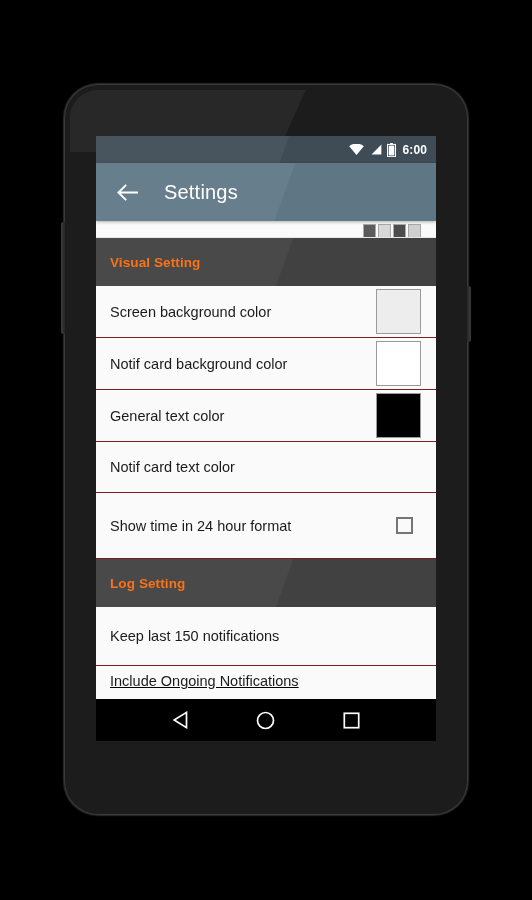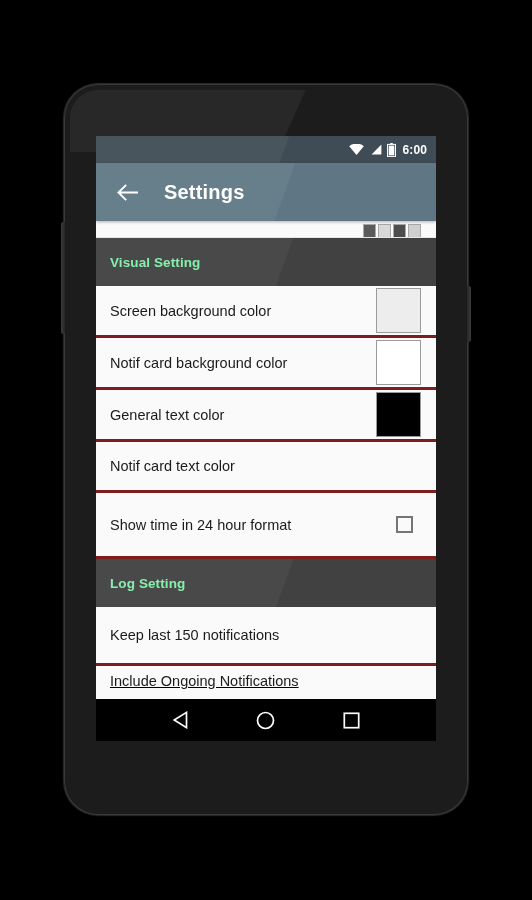--- a/index.html
+++ b/index.html
@@ -175,21 +175,21 @@
     display: flex;
     align-items: center;
     justify-content: center;
     position: relative;
     z-index: 2;
     cursor: pointer;
   }
   #toolbar-title {
     color: #ffffff;
     font-size: 20px;
-    font-weight: bold;
+    font-weight: normal;
     margin-left: 20px;
     position: relative;
     z-index: 2;
     letter-spacing: 0.2px;
   }
 
   
   #settings-list {
     background: #fafafa;
     height: 488px;
@@ -198,21 +198,21 @@
   }
 
   .pref-row {
     position: relative;
     background: #fafafa;
     box-sizing: border-box;
     padding: 0 15px 0 14px;
     display: flex;
     align-items: center;
     justify-content: space-between;
-    border-bottom: 3px solid #7f1d1d;
+    border-bottom: 1px solid #7f1d1d;
     cursor: pointer;
   }
   .pref-row.no-border { border-bottom: none; text-decoration: underline; }
 
   .pref-text { min-width: 0; }
   .pref-title {
     font-size: 14.5px;
     color: #1b1b1b;
     line-height: 18px;
   }
@@ -235,21 +235,21 @@
   }
   .section-header .sheen {
     position: absolute;
     inset: 0;
     background: linear-gradient(110deg, rgba(255,255,255,0.045) 0%,
                                         rgba(255,255,255,0.045) 55%,
                                         rgba(255,255,255,0) 55.4%);
     pointer-events: none;
   }
   .section-title {
-    color: #86efac;
+    color: #f97316;
     font-size: 13.5px;
     font-weight: bold;
     position: relative;
     z-index: 2;
     letter-spacing: 0.1px;
     text-align: center;
   }
 
   .color-swatch {
     width: 45px;

